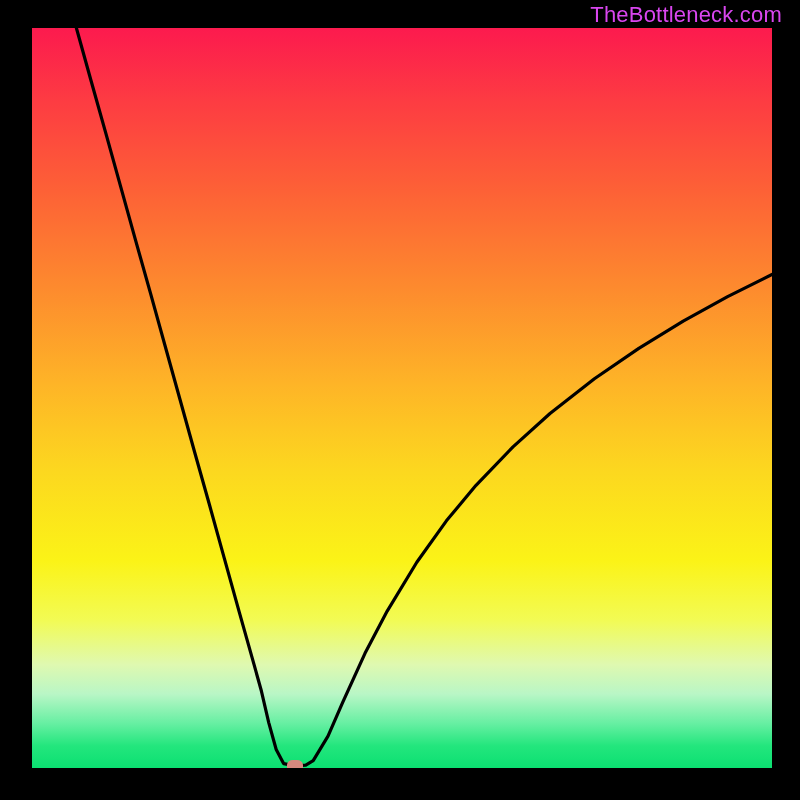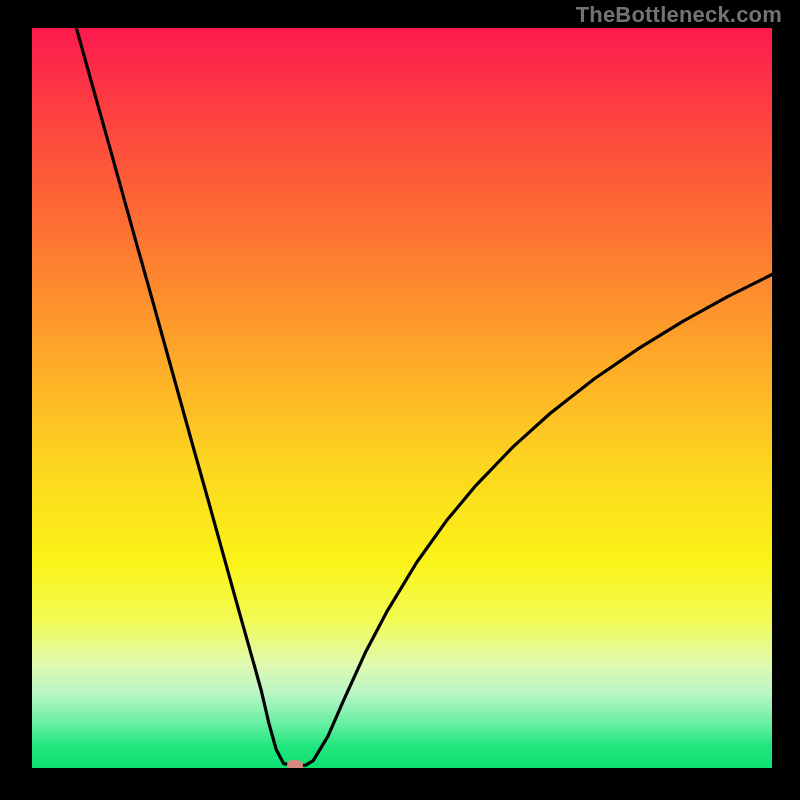--- a/index.html
+++ b/index.html
@@ -14,23 +14,23 @@
   .frame {
     position: relative;
     width: 800px;
     height: 800px;
     background: #000;
   }
   .watermark {
     position: absolute;
     top: 2px;
     right: 18px;
-    color: #737373;
+    color: #d946ef;
     font-size: 22px;
-    font-weight: 700;
+    font-weight: 400;
     letter-spacing: 0.2px;
     z-index: 5;
     user-select: none;
   }
   .plot-area {
     position: absolute;
     left: 32px;
     top: 28px;
     width: 740px;
     height: 740px;

